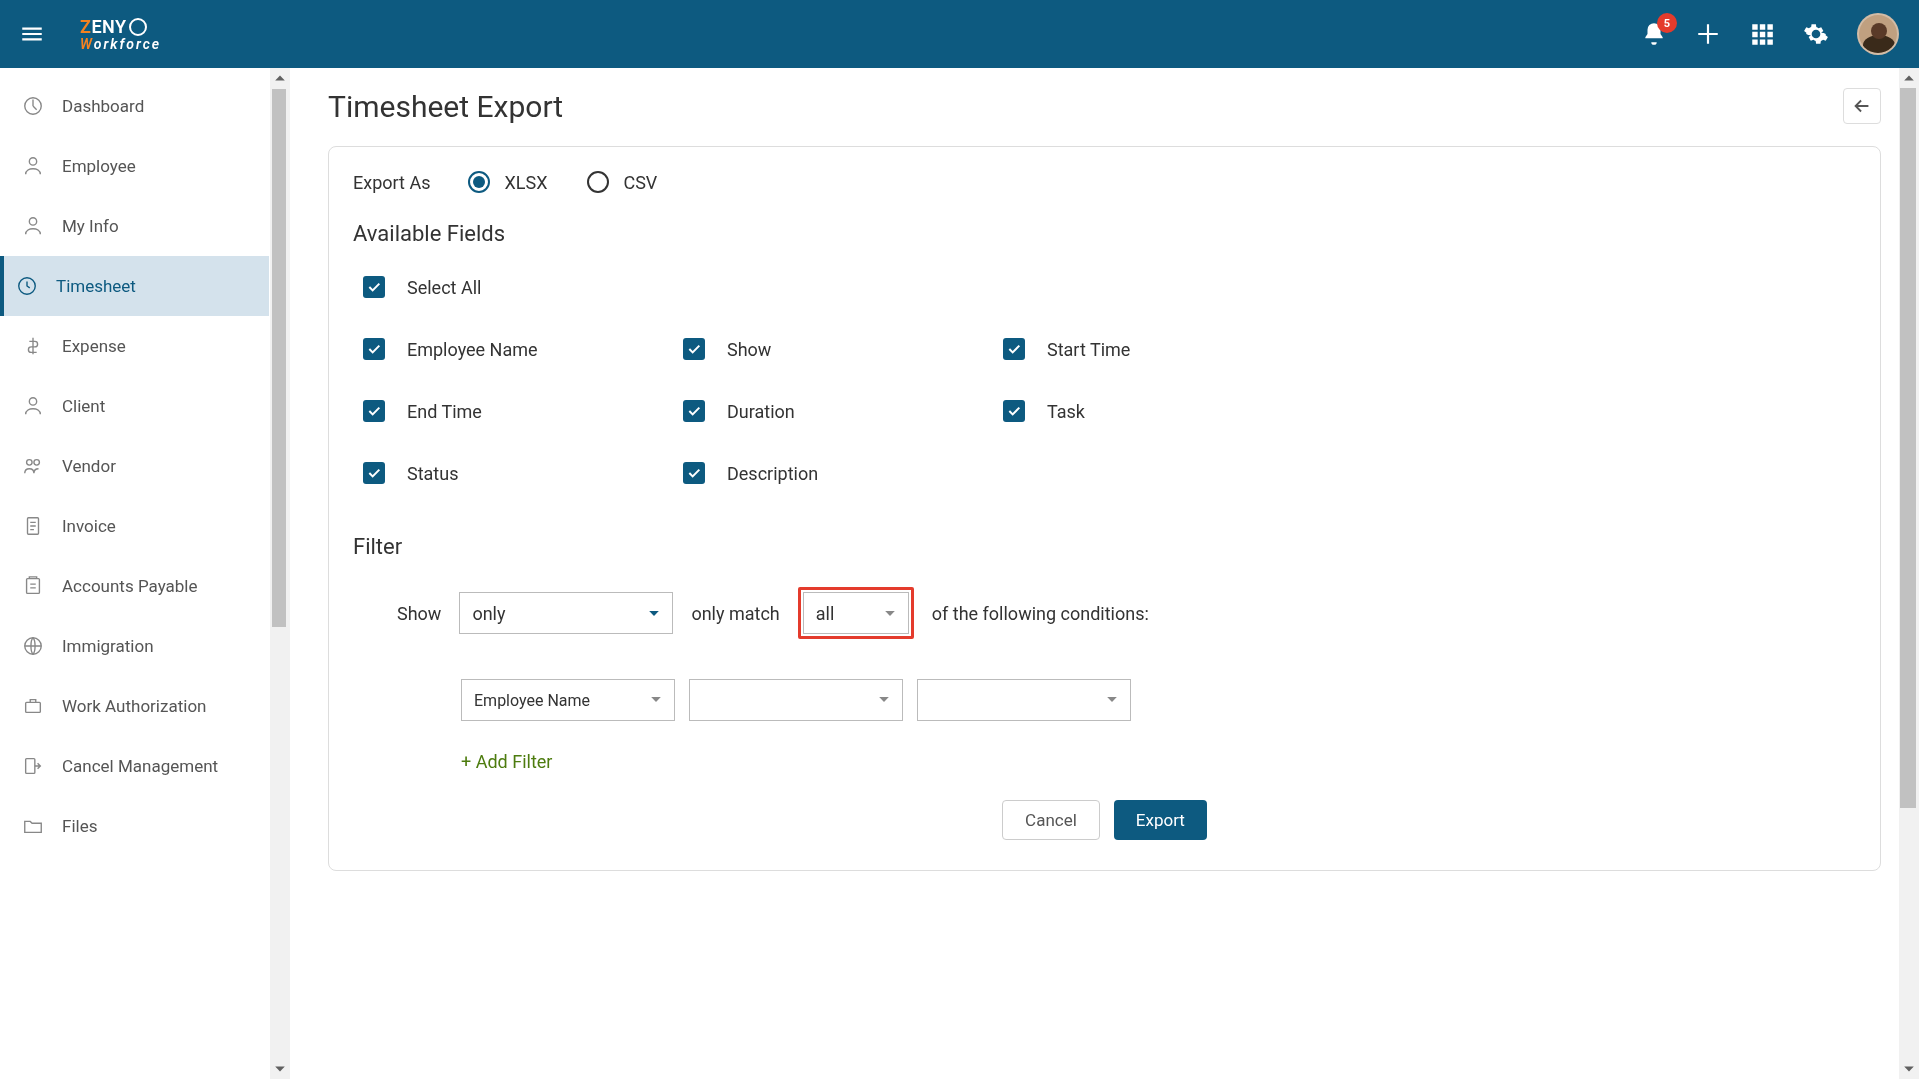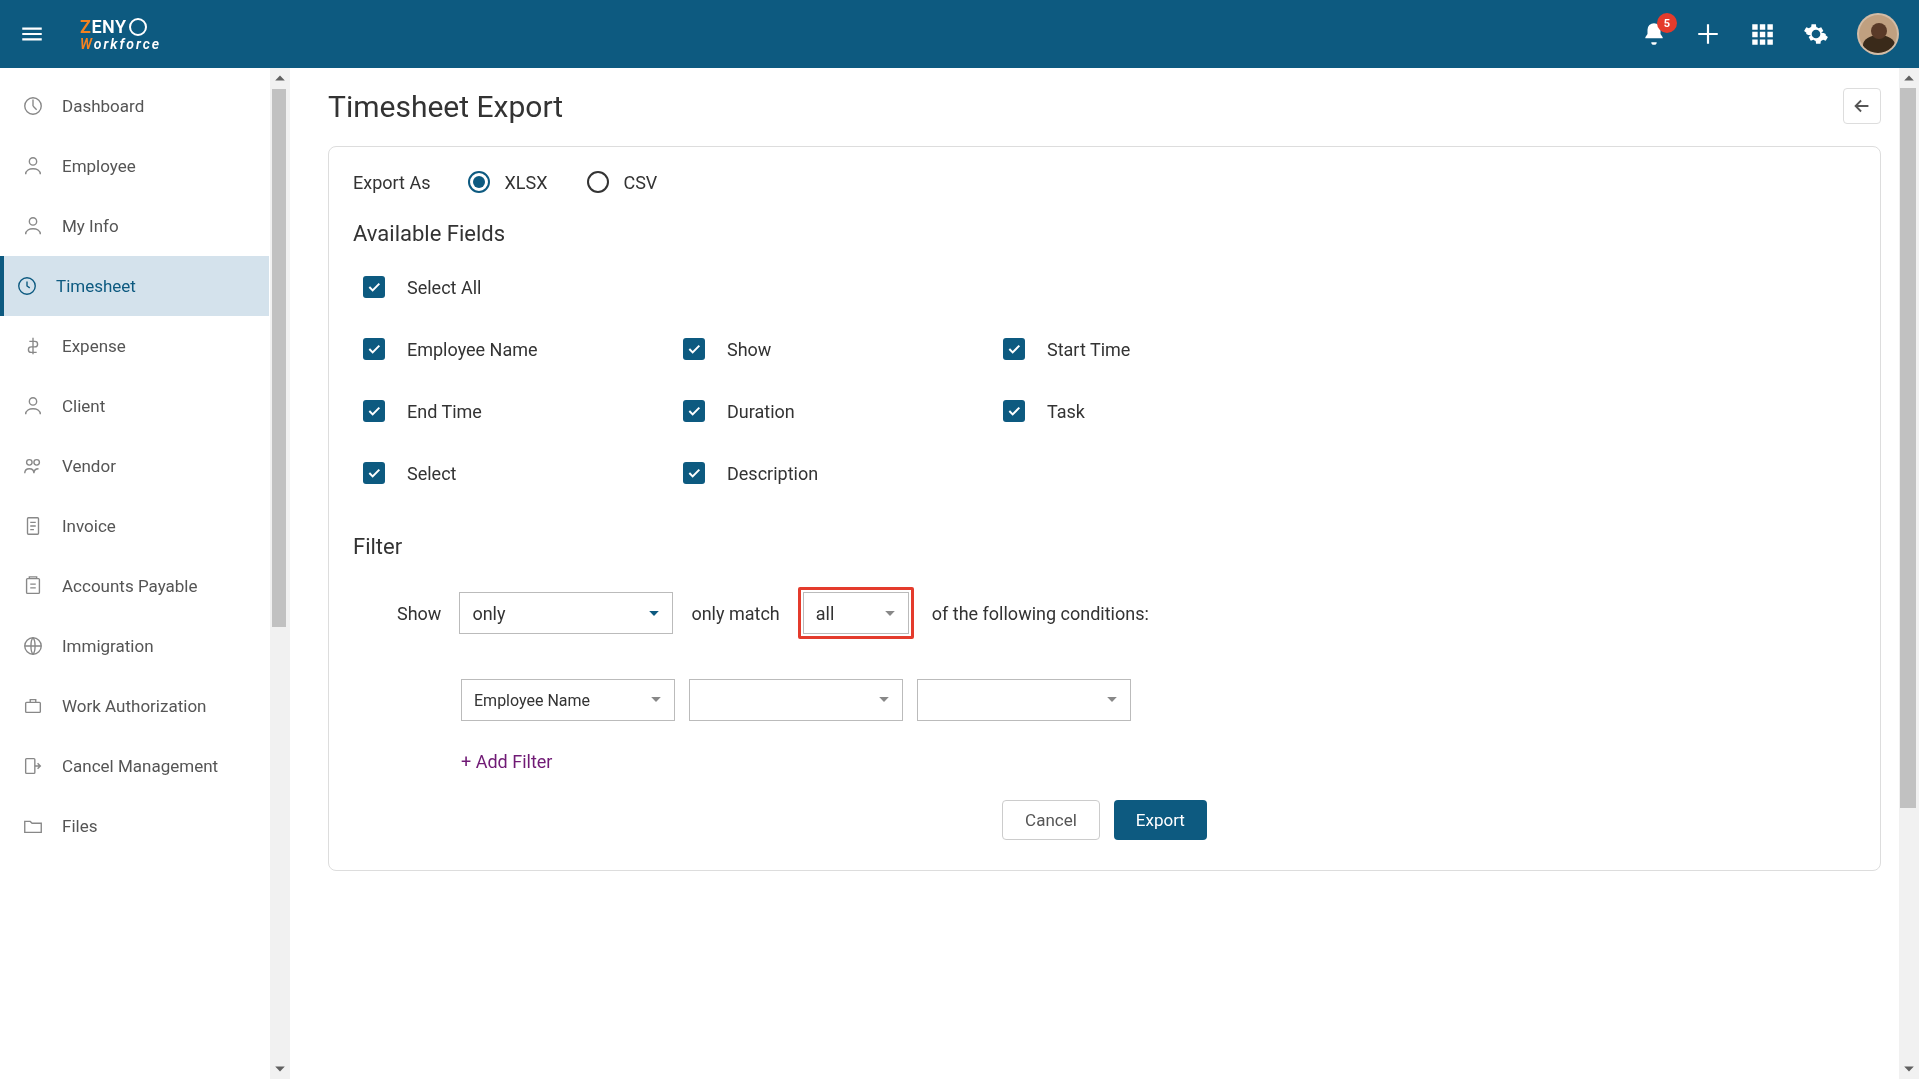--- a/index.html
+++ b/index.html
@@ -79,21 +79,21 @@
     .dropdown .caret svg{width:12px;height:12px;fill:#0d5a80;}
     .dropdown .caret.grey svg{fill:#888;}
     .dd1 { width:214px;}
     .dd2 { width:106px;}
     .dd-field{width:214px;}
     .dd-op{width:214px;}
     .dd-val{width:214px;}
     .highlight-box { border:3px solid #e43b2c; padding:2px; border-radius:2px;}
     
     .filter-row2 { display:flex; gap:14px; margin-left:108px; margin-top: 40px;}
-    .add-filter { margin-left:108px; margin-top: 30px; color:#701a75; font-size:18px; cursor:pointer;}
+    .add-filter { margin-left:108px; margin-top: 30px; color:#4d7c0f; font-size:18px; cursor:pointer;}
     
     .btn-row { display:flex; gap:14px; justify-content:center; margin-top: 28px;}
     .btn { height:40px; padding:0 22px; border-radius:4px; font-size:17px; display:flex; align-items:center; cursor:pointer;}
     .btn.secondary { border:1px solid #ccc; color:#555; background:white;}
     .btn.primary { background:#0d5a80; color:white; border:none;}
     
     .main-scrollbar-track { position:absolute; right:0; top:0; width:20px; height:100%; background:#f1f1f1;}
     .main-scrollbar-thumb{position:absolute;left:1px;top:20px;width:16px;height:720px;background:#c1c1c1;}
     .main-scroll-btn{position:absolute;left:0;width:20px;height:20px;background:#f1f1f1;display:flex;align-items:center;justify-content:center;}
     .main-scroll-btn svg{width:12px;height:12px;fill:#606060;}
@@ -367,21 +367,21 @@
               </svg>
             </span>
             <span>Task</span>
           </div>
           <div class="check-row">
             <span class="checkbox">
               <svg viewBox="0 0 24 24">
                 <path d="M5 12l5 5L20 7"></path>
               </svg>
             </span>
-            <span>Select</span>
+            <span>Status</span>
           </div>
           <div class="check-row">
             <span class="checkbox">
               <svg viewBox="0 0 24 24">
                 <path d="M5 12l5 5L20 7"></path>
               </svg>
             </span>
             <span>Description</span>
           </div>
         </div>

